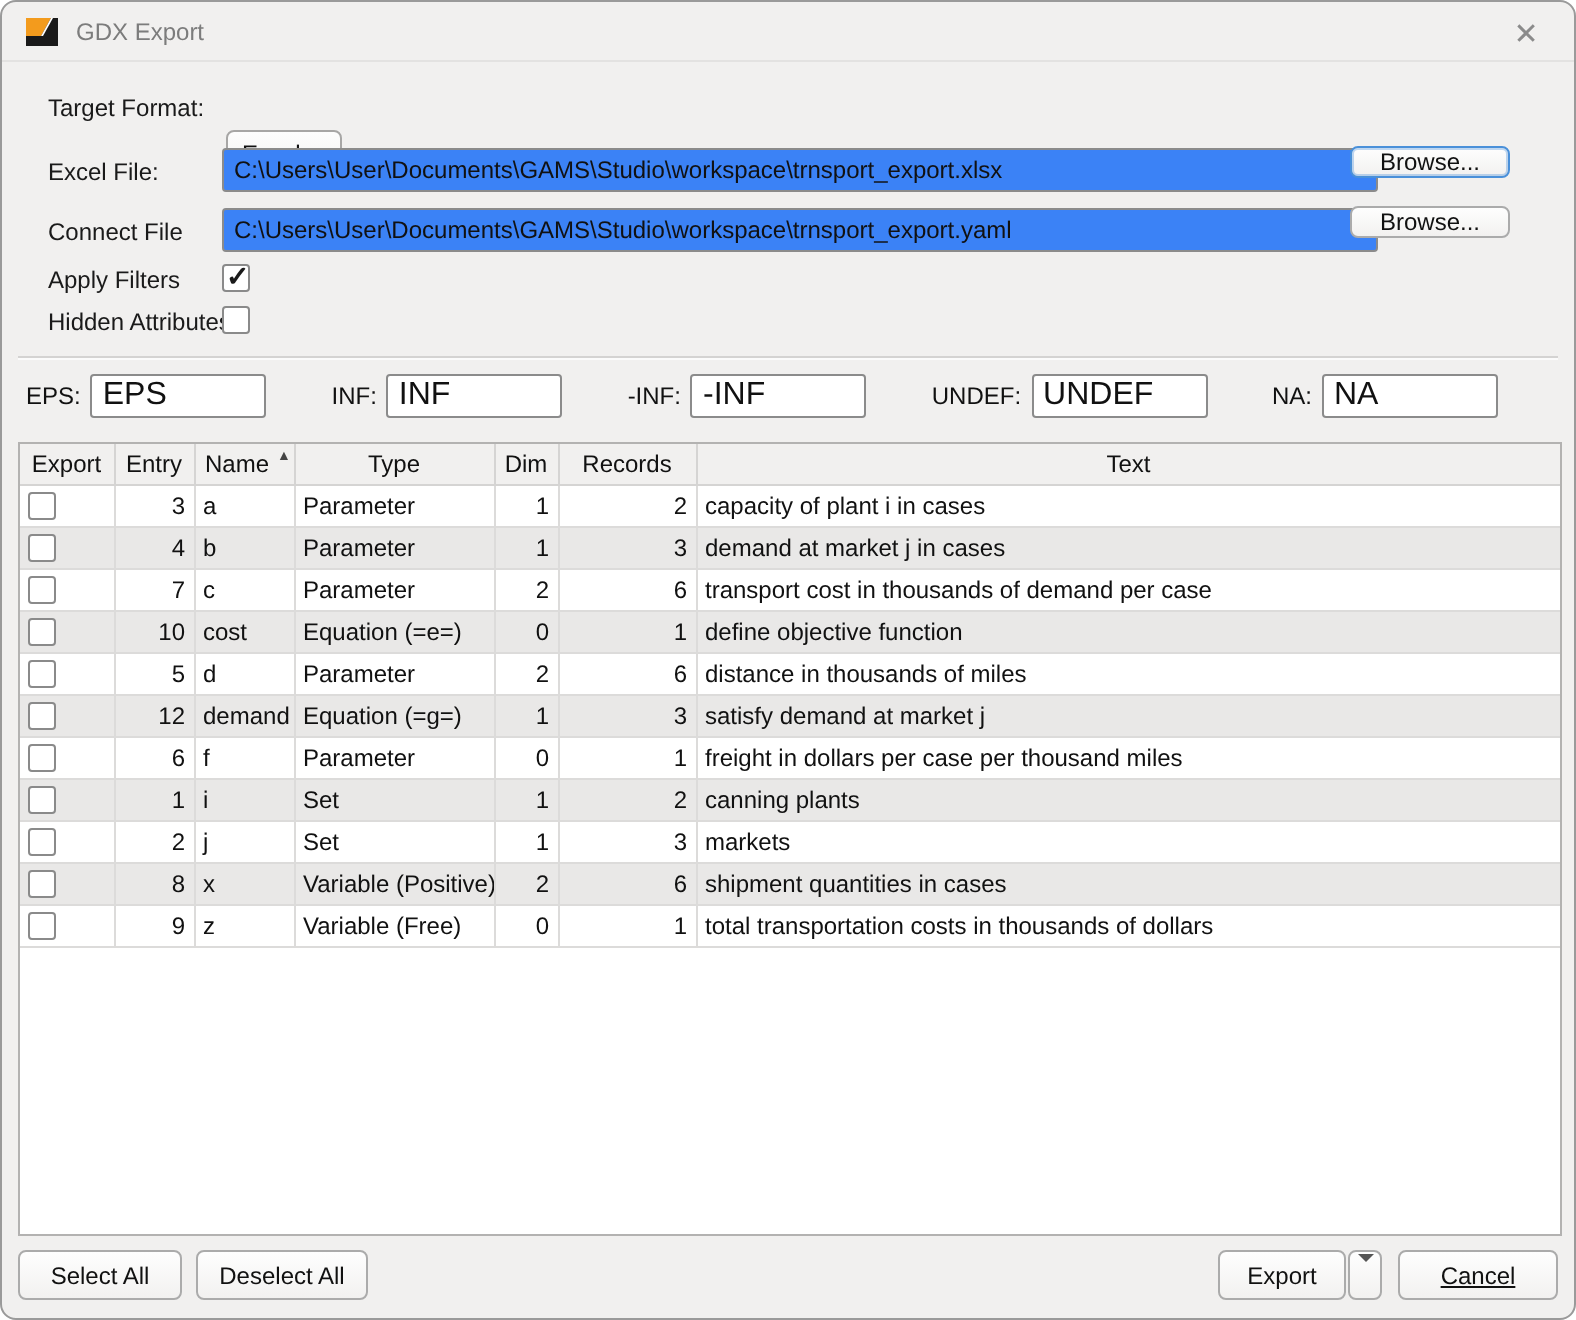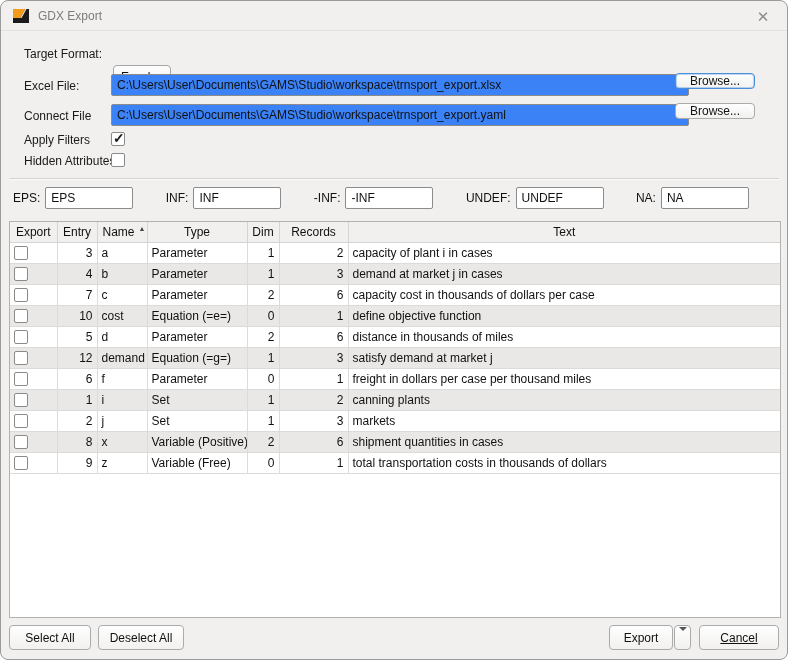--- a/index.html
+++ b/index.html
@@ -55,21 +55,21 @@
     border-top:1px solid #d4d3d2; border-bottom:1px solid #fbfbfb; }
   
   .specials {
     position:absolute; left:12px; right:38px; top:186px; height:22px;
     display:flex; justify-content:space-between; align-items:center;
   }
   .sp-group { display:flex; align-items:center; }
   .sp-label { margin-right:5px; }
   .sp-input {
     width:88px; height:22px; background:#fff; border:1px solid #8b8b8b; border-radius:2px;
-    font-family:"Liberation Sans", sans-serif; font-size:12px; color:#111; padding:0 5px;
+    font-family:"Liberation Sans", sans-serif; font-size:16px; color:#111; padding:0 5px;
   }
   
   .table-wrap {
     position:absolute; left:8px; top:220px; width:772px; height:397px;
     background:#fff; border:1px solid #b3b2b1; overflow:hidden;
   }
   table { border-collapse:collapse; width:100%; table-layout:fixed; font-size:12px; }
   th {
     background:#f1f0ef; font-weight:normal; height:20px;
     border-right:1px solid #d5d4d3; border-bottom:1px solid #d5d4d3;
@@ -203,21 +203,21 @@
             <td class="num">3</td>
             <td>demand at market j in cases</td>
           </tr>
           <tr>
             <td class="ck"><span class="cb"></span></td>
             <td class="num">7</td>
             <td>c</td>
             <td>Parameter</td>
             <td class="num">2</td>
             <td class="num">6</td>
-            <td>capacity cost in thousands of dollars per case</td>
+            <td>transport cost in thousands of demand per case</td>
           </tr>
           <tr>
             <td class="ck"><span class="cb"></span></td>
             <td class="num">10</td>
             <td>cost</td>
             <td>Equation (=e=)</td>
             <td class="num">0</td>
             <td class="num">1</td>
             <td>define objective function</td>
           </tr>

